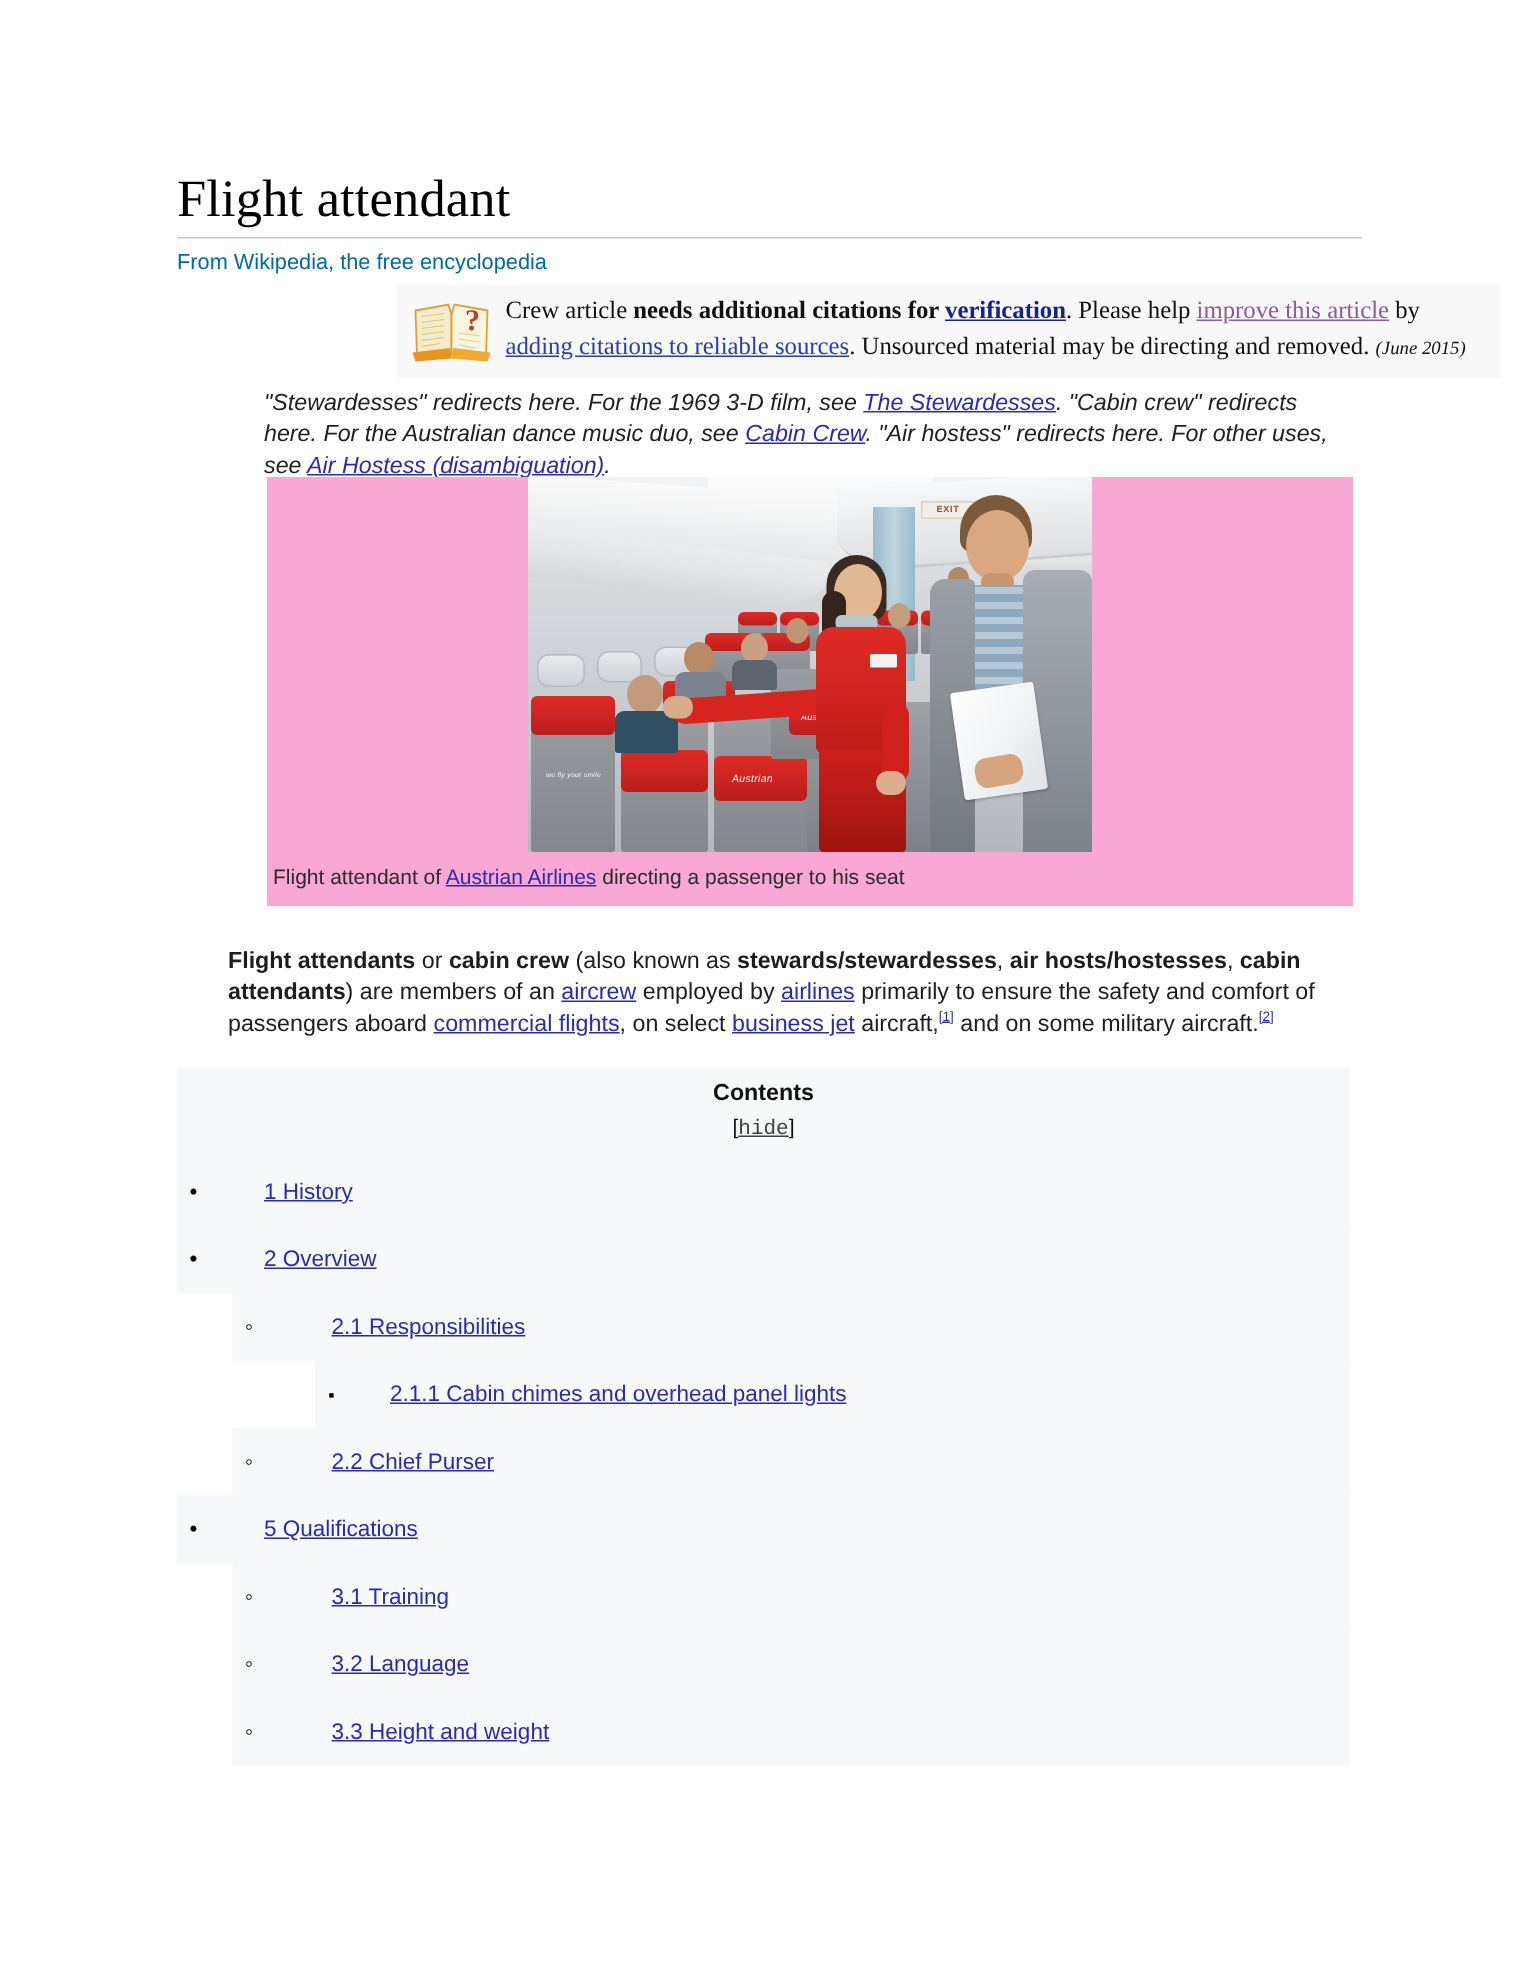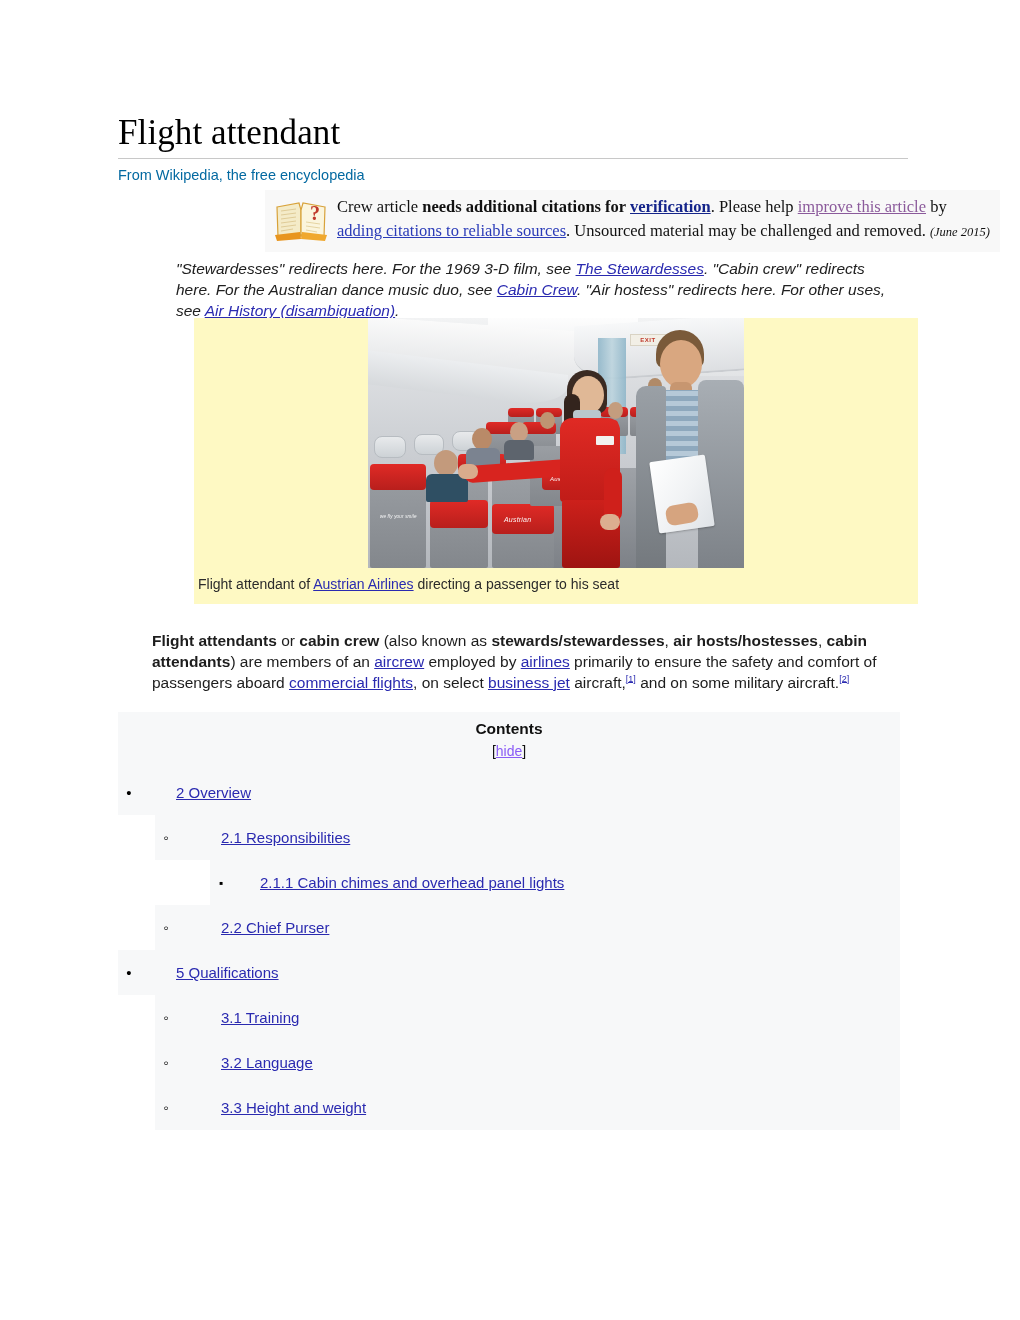--- a/index.html
+++ b/index.html
@@ -114,24 +114,24 @@
     font-style: italic;
     font-size: 15.5px;
     line-height: 21px;
     color: #202020;
   }
   .hatnote a { color: #2a2ab0; text-decoration: underline; }
 
   
   .thumb {
     position: absolute;
-    left: 194px;
+    left: 178px;
     top: 318px;
     width: 724px;
-    background: #fef9c3;
+    background: #f9a8d4;
     padding-bottom: 6px;
   }
   .thumb-imgwrap {
     width: 376px;
     height: 250px;
     margin: 0 auto;
     position: relative;
     overflow: hidden;
     background: #b9bcc0;
   }
@@ -255,21 +255,21 @@
     font-weight: bold;
     color: #111111;
     line-height: 22px;
   }
   .toc-toggle {
     font-size: 14px;
     line-height: 22px;
     color: #111111;
     padding-bottom: 6px;
   }
-  .toc-toggle a { color: #8b5cf6; text-decoration: underline; }
+  .toc-toggle a { color: #404040; text-decoration: underline; font-family: Liberation Mono, monospace; }
 
   .toc-row {
     background: #f7f8f9;
     display: flex;
     align-items: center;
     height: 45px;
     font-size: 15px;
   }
   .toc-row.lvl1 { margin-left: 0px;  padding-left: 0px; }
   .toc-row.lvl2 { margin-left: 37px; }
@@ -326,26 +326,26 @@
         </g>
         <g stroke="#e0cb93" stroke-width="0.8">
           <line x1="33" y1="24" x2="47" y2="26"></line>
             <line x1="33" y1="28" x2="47" y2="30"></line>
           <line x1="33" y1="32" x2="44" y2="34"></line>
         </g>
         <text x="37" y="22" font-family="Liberation Serif, serif" font-size="20" font-weight="bold" fill="#c0392b">?</text>
       </svg>
     </div>
     <div class="ambox-text">
-      <span>Crew article </span><b>needs additional citations for </b><a class="lnk-dark" href="#">verification</a><span>. Please help </span><a class="lnk-visited" href="#">improve this article</a><span> by </span><a class="lnk-serif" href="#">adding citations to reliable sources</a><span>. Unsourced material may be challenged and removed. </span><span class="ambox-date">(June 2015)</span>
+      <span>Crew article </span><b>needs additional citations for </b><a class="lnk-dark" href="#">verification</a><span>. Please help </span><a class="lnk-visited" href="#">improve this article</a><span> by </span><a class="lnk-serif" href="#">adding citations to reliable sources</a><span>. Unsourced material may be directing and removed. </span><span class="ambox-date">(June 2015)</span>
     </div>
   </div>
 
   <div class="hatnote">
-    <span>"Stewardesses" redirects here. For the 1969 3-D film, see </span><a href="#">The Stewardesses</a><span>. "Cabin crew" redirects here. For the Australian dance music duo, see </span><a href="#">Cabin Crew</a><span>. "Air hostess" redirects here. For other uses, see </span><a href="#">Air History (disambiguation)</a><span>.</span>
+    <span>"Stewardesses" redirects here. For the 1969 3-D film, see </span><a href="#">The Stewardesses</a><span>. "Cabin crew" redirects here. For the Australian dance music duo, see </span><a href="#">Cabin Crew</a><span>. "Air hostess" redirects here. For other uses, see </span><a href="#">Air Hostess (disambiguation)</a><span>.</span>
   </div>
 
   <div class="thumb">
     <div class="thumb-imgwrap">
 
       <div class="cab cabin-bg"></div>
       <div class="cab ceiling"></div>
       <div class="cab ceil-strip"></div>
       <div class="cab bin-left"></div>
       <div class="cab bin-left2"></div>
@@ -430,20 +430,25 @@
   </div>
 
   <p class="lead"><b>Flight attendants</b><span> or </span><b>cabin crew</b><span> (also known as </span><b>stewards/stewardesses</b><span>, </span><b>air hosts/hostesses</b><span>, </span><b>cabin attendants</b><span>) are members of an </span><a href="#">aircrew</a><span> employed by </span><a href="#">airlines</a><span> primarily to ensure the safety and comfort of passengers aboard </span><a href="#">commercial flights</a><span>, on select </span><a href="#">business jet</a><span> aircraft,</span><sup class="ref"><a href="#">[1]</a></sup><span> and on some military aircraft.</span><sup class="ref"><a href="#">[2]</a></sup></p>
 
   <div class="toc">
     <div class="toc-head">
       <div class="toc-title">Contents</div>
       <div class="toc-toggle"><span>[</span><a href="#">hide</a><span>]</span></div>
     </div>
 
+    <div class="toc-row lvl1">
+      <span class="toc-bullet b1"></span>
+      <span class="toc-gap1"></span>
+      <a class="toc-link" href="#">1 History</a>
+    </div>
 
     <div class="toc-row lvl1">
       <span class="toc-bullet b1"></span>
       <span class="toc-gap1"></span>
       <a class="toc-link" href="#">2 Overview</a>
     </div>
 
     <div class="toc-row lvl2">
       <span class="toc-bullet b2"></span>
       <span class="toc-gap2"></span>

